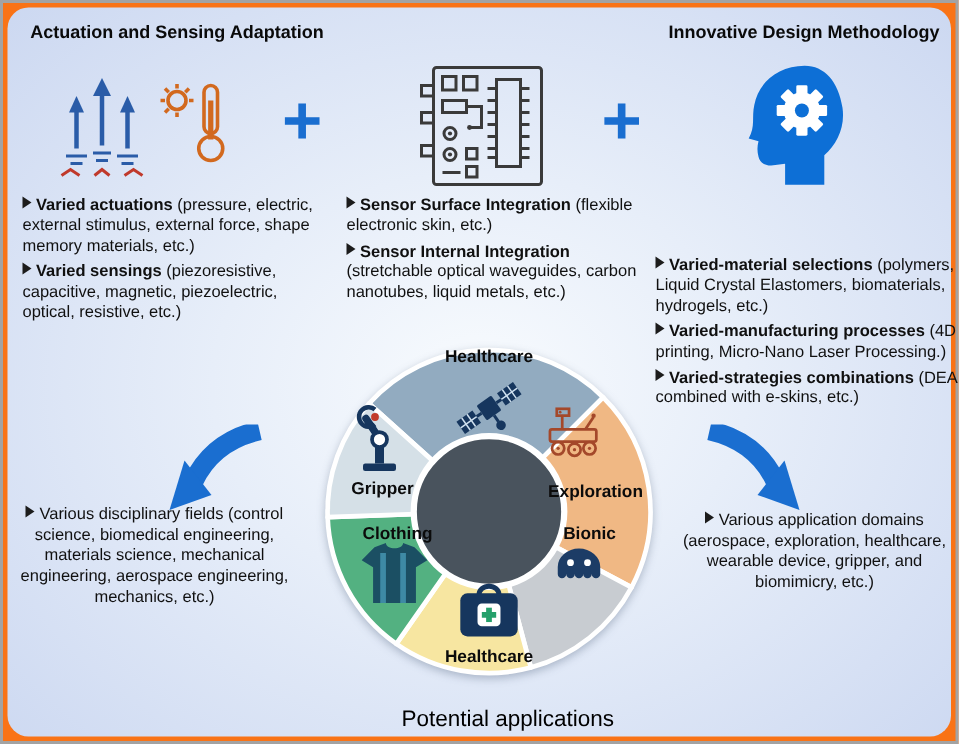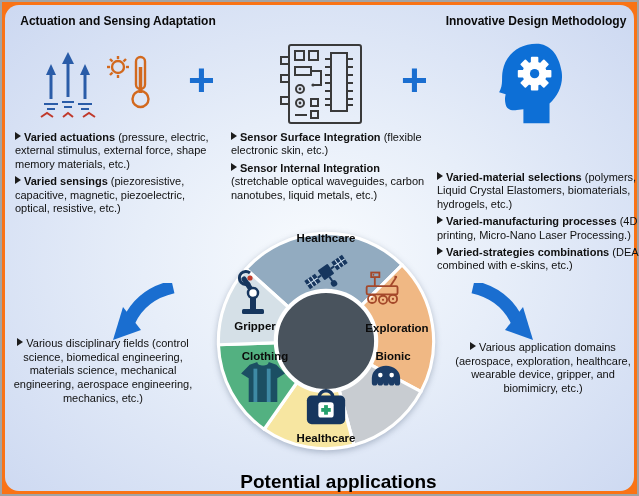--- a/index.html
+++ b/index.html
@@ -35,21 +35,21 @@
     white-space:nowrap;transform:translateX(-50%);
   }
   .center-label{
     position:absolute;left:65px;top:65px;width:100px;height:100px;
     display:flex;align-items:center;justify-content:center;text-align:center;
     color:#ffffff;font-size:13px;font-weight:bold;line-height:1.2;
   }
   .center-label span{display:block;width:82px;}
   .footer{
     position:absolute;left:0;right:0;top:466px;text-align:center;
-    font-size:19px;font-weight:bold;color:#000;padding-left:38px;
+    font-size:15px;font-weight:normal;color:#000;padding-left:38px;
   }
   .wheel-svg{filter:drop-shadow(0 2px 3px rgba(40,60,90,.30));}
 </style>
 </head>
 <body>
 
 <div class="frame">
 <div class="panel">
 
   <div class="abs col-title" style="left:8px;top:9px;width:210px;">Actuation and Sensing Adaptation</div>

